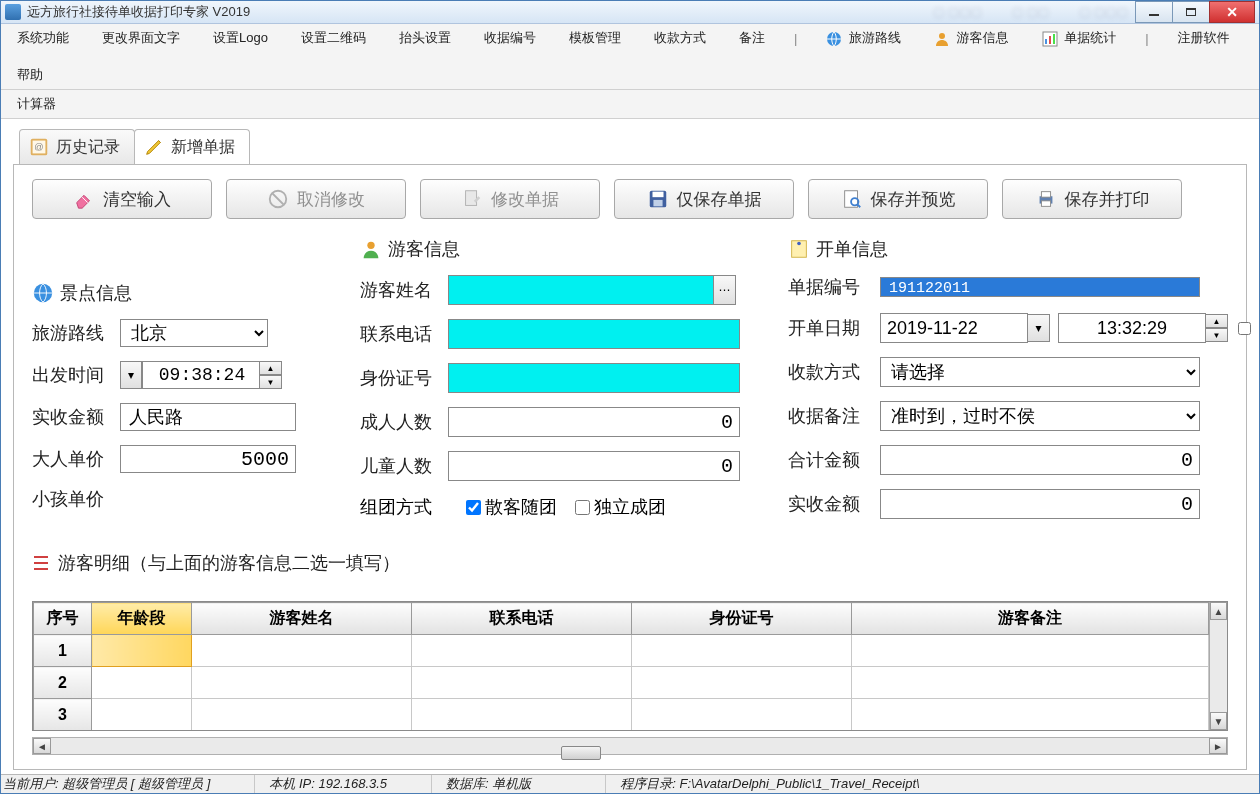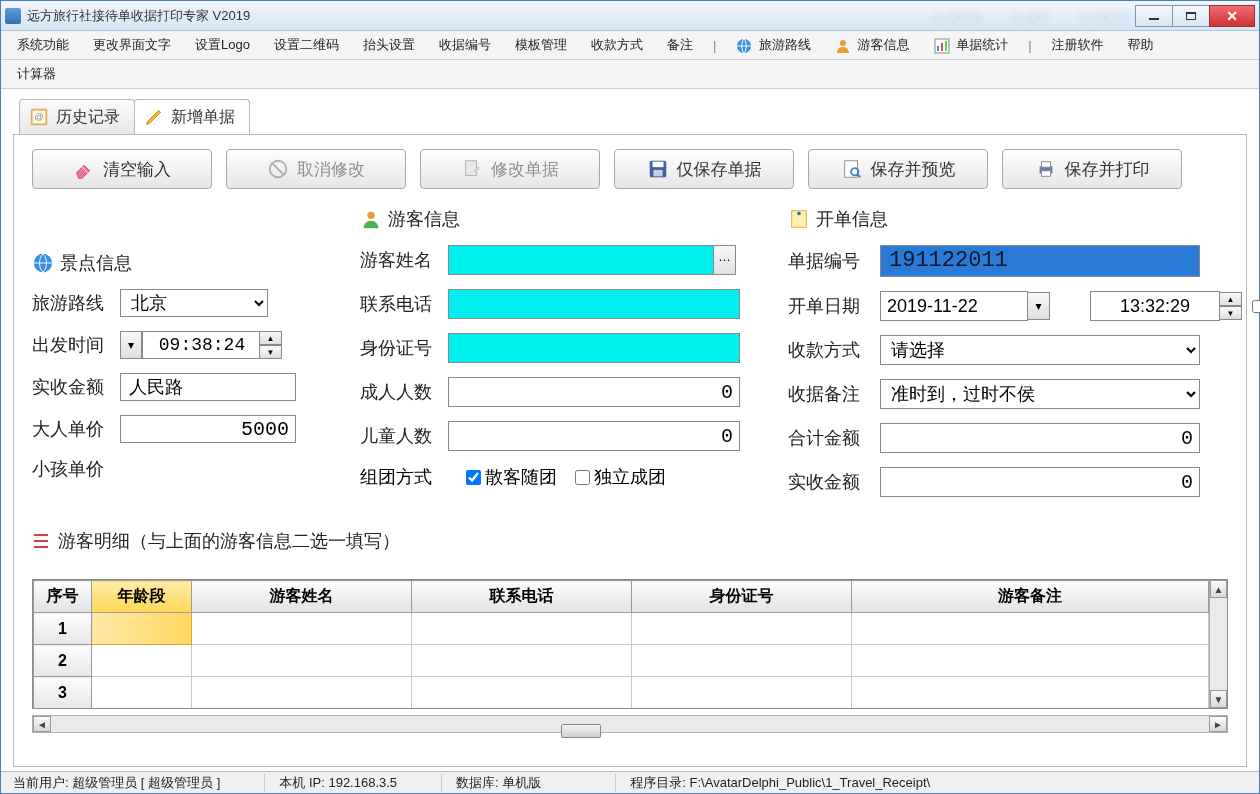--- a/index.html
+++ b/index.html
@@ -13,21 +13,21 @@
 .titlebar .spacer { flex: 1; }
 .titlebar .blur-right { display: flex; gap: 30px; opacity: 0.25; filter: blur(2px); font-size: 12px; color: #335; margin-right: 8px; }
 .win-btns { display: flex; }
 .win-btn { width: 38px; height: 22px; border: 1px solid #7a98b8; background: linear-gradient(#f5f9fd,#d8e4f0); display: flex; align-items: center; justify-content: center; margin-left: -1px; font-family: Arial; font-size: 12px; cursor: default; }
 .win-btn.close { background: linear-gradient(#f07070,#d03030); color: #fff; width: 46px; border-color: #a03030; }
 .win-btn.min .bar { width: 10px; height: 2px; background: #333; margin-top: 6px; }
 .win-btn.max .sq { width: 10px; height: 8px; border: 1px solid #333; border-top: 2px solid #333; }
 .win-btn.close .x { font-weight: bold; font-size: 14px; }
 
 
-.menubar { background: #f4f4f4; border-bottom: 1px solid #d0d0d0; padding: 2px 6px; display: flex; flex-wrap: wrap; align-items: center; gap: 4px; }
+.menubar { background: #f4f4f4; border-bottom: 1px solid #d0d0d0; padding: 2px 6px; display: flex; flex-wrap: wrap; align-items: center; gap: 13px; }
 .menubar .m { padding: 3px 10px; color: #222; cursor: default; }
 .menubar .sep { color: #888; padding: 0 6px; }
 .menubar .micon { width: 16px; height: 16px; display: inline-block; vertical-align: middle; margin-right: 3px; }
 .menubar-row2 { padding-left: 6px; }
 
 
 .tab-strip { display: flex; align-items: flex-end; padding: 10px 18px 0 18px; gap: 0; }
 .tab { display: flex; align-items: center; gap: 6px; padding: 6px 14px 6px 8px; border: 1px solid #b8b8b8; border-bottom: none; background: linear-gradient(#fafafa,#e8e8e8); border-radius: 4px 4px 0 0; font-size: 16px; color: #333; margin-right: -1px; }
 .tab.active { background: #fff; }
 .tab .ticon { width: 22px; height: 22px; display: inline-block; }
@@ -56,23 +56,23 @@
 .col1 .txt { width: 176px; height: 28px; padding-left: 8px; }
 .col1 .num-right { text-align: right; font-family: "Courier New", monospace; font-size: 20px; }
 .col2 .txt { width: 292px; height: 30px; }
 .col2 .cyan { background: #00f0f0; }
 .col2 .num-right { text-align: right; font-family: "Courier New", monospace; font-size: 20px; }
 .col3 .sel, .col3 .txt { height: 30px; }
 
 .small-btn { width: 22px; height: 28px; border: 1px solid #888; border-left: none; background: linear-gradient(#f8f8f8,#e0e0e0); display: flex; align-items: center; justify-content: center; font-size: 12px; }
 .datecombo { display: flex; align-items: center; }
 
-.blue-field { background: #2a7ad8; color: #0f172a; border: 1px solid #888; padding: 2px 8px; font-family: "Courier New", monospace; font-size: 22px; height: 32px; width: 320px; }
+.blue-field { background: #2a7ad8; color: #ffffff; border: 1px solid #888; padding: 2px 8px; font-family: "Courier New", monospace; font-size: 15px; height: 20px; width: 320px; }
 .date-in { width: 148px; font-family: "Courier New", monospace; height: 28px; }
-.time-in { width: 130px; font-family: "Courier New", monospace; height: 28px; margin-left: 32px; }
+.time-in { width: 148px; font-family: "Courier New", monospace; height: 28px; }
 
 .chkrow { display: flex; align-items: center; gap: 18px; font-size: 18px; }
 .chk { display: flex; align-items: center; gap: 4px; cursor: default; }
 .chk input { width: 15px; height: 15px; }
 
 
 .detail-head { display: flex; align-items: center; gap: 8px; font-size: 18px; color: #222; margin-bottom: 26px; }
 .detail-head .dicon { width: 18px; height: 18px; }
 .grid-wrap { display: flex; border: 1px solid #8a8a8a; height: 130px; }
 .grid { flex: 1; overflow: hidden; }
@@ -83,21 +83,21 @@
 .grid td.age-sel { background: linear-gradient(90deg,#ffe9a8,#ffd760); border: 1px solid #e0a020; }
 .vscroll { width: 18px; background: #eaeaea; border-left: 1px solid #aaa; position: relative; }
 .vscroll .arrow { height: 18px; background: linear-gradient(#fafafa,#d8d8d8); border: 1px solid #999; display: flex; align-items: center; justify-content: center; font-size: 10px; color: #444; }
 .vscroll .arrow.bot { position: absolute; bottom: 0; left: 0; right: 0; }
 
 .hscroll { height: 18px; margin: 6px 0 4px 0; background: #eaeaea; border: 1px solid #b0b0b0; position: relative; display: flex; align-items: center; }
 .hscroll .arrow { width: 18px; height: 16px; background: linear-gradient(#fafafa,#d8d8d8); border: 1px solid #999; font-size: 10px; color: #444; display: flex; align-items: center; justify-content: center; }
 .hscroll .track { flex: 1; position: relative; }
 .hscroll .thumb { position: absolute; left: 44%; width: 40px; height: 14px; top: 0; background: linear-gradient(#f4f4f4,#d0d0d0); border: 1px solid #888; border-radius: 2px; }
 
-.statusbar { height: 22px; border-top: 1px solid #b8b8b8; background: #f0f0f0; display: flex; align-items: center; padding: 0 12px; font-size: 13px; color: #222; }
+.statusbar { height: 22px; border-top: 1px solid #b8b8b8; background: #f0f0f0; display: flex; align-items: center; padding: 0 2px; font-size: 13px; color: #222; font-style: italic; }
 .statusbar .cell { padding: 0 14px; border-left: 1px solid #c8c8c8; }
 .statusbar .cell:first-child { border-left: none; padding-left: 0; }
 </style>
 </head>
 <body>
 
 <div class="window">
 
   <div class="titlebar">
     <span class="app-icon"></span>

